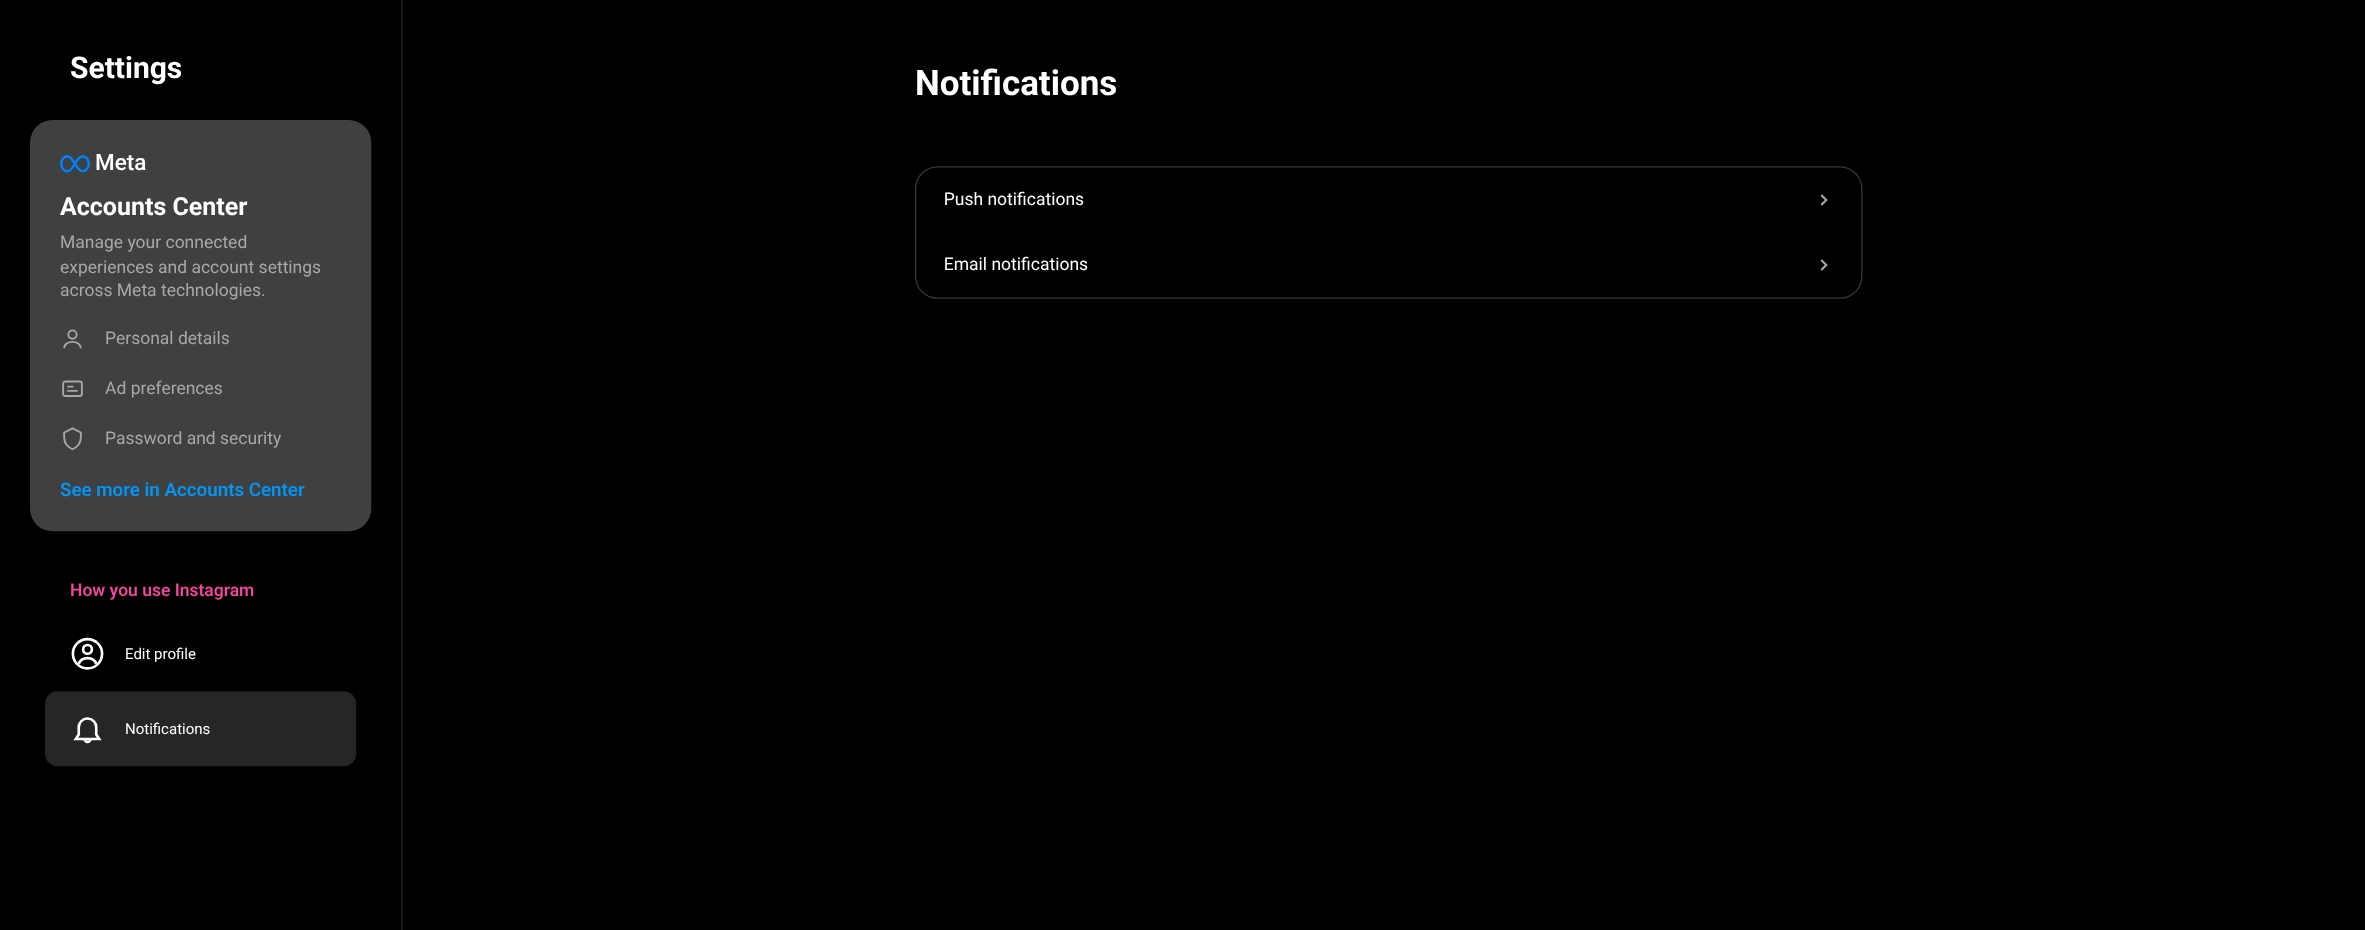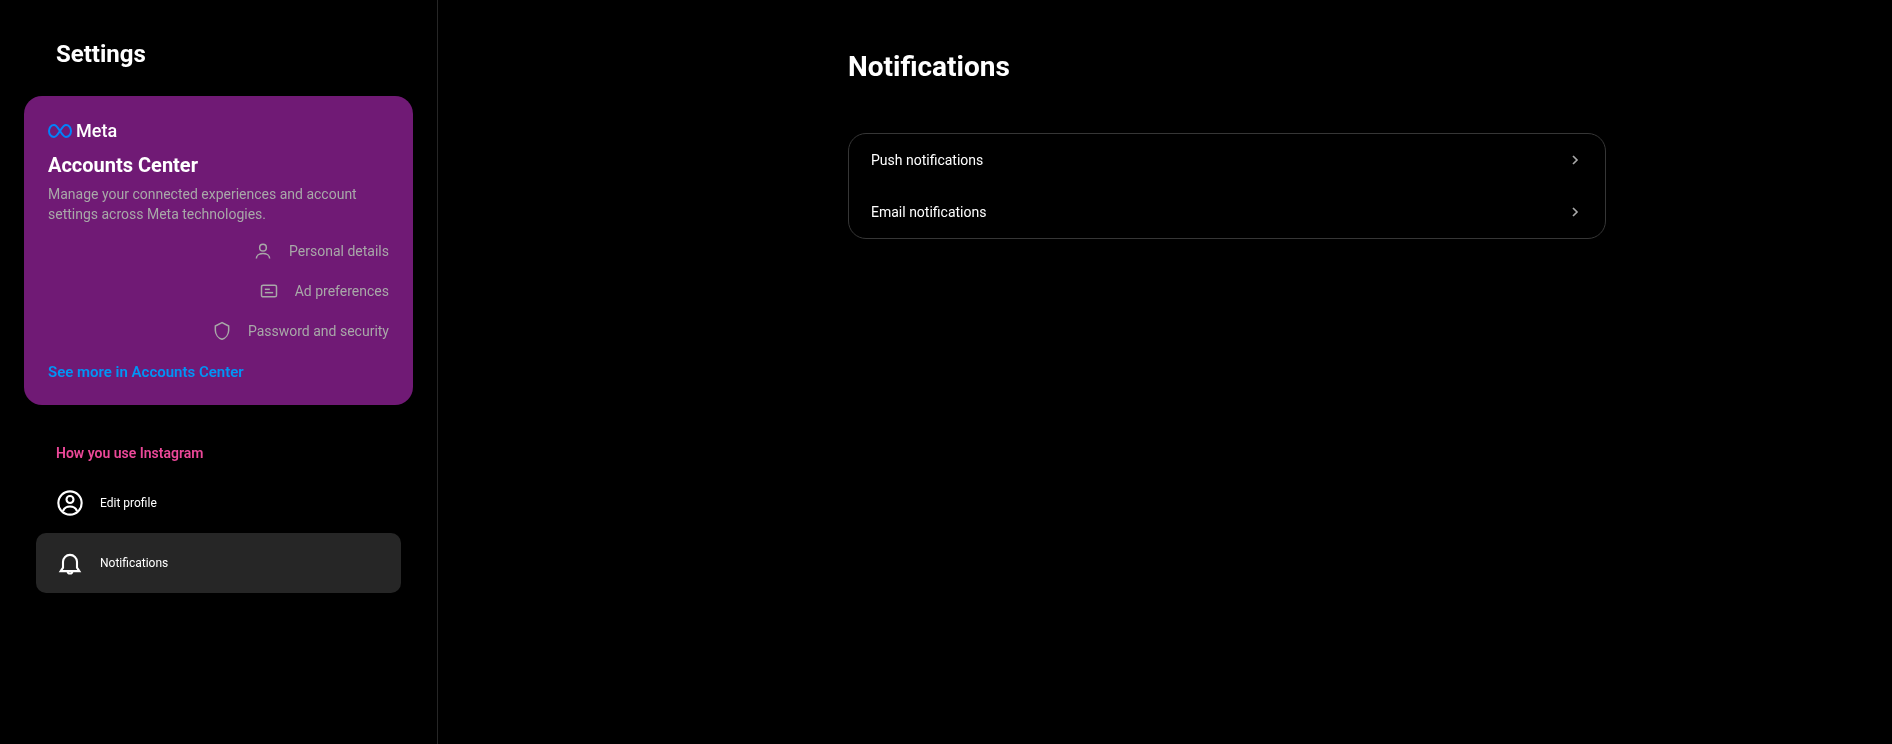--- a/index.html
+++ b/index.html
@@ -10,34 +10,34 @@
     body {
       background: #000000;
       color: #ffffff;
       font-family: -apple-system, BlinkMacSystemFont, "Segoe UI", Roboto, Helvetica, Arial, sans-serif;
       width: 1892px;
       height: 744px;
       overflow: hidden;
       display: flex;
     }
     .sidebar {
-      width: 438px;
+      width: 322px;
       height: 100%;
       border-right: 1px solid #262626;
       padding: 40px 24px 0 24px;
       flex-shrink: 0;
     }
     .sidebar-title {
       font-size: 24px;
       font-weight: 700;
       padding-left: 32px;
       margin-bottom: 28px;
     }
     .accounts-center-card {
-      background: #701a75;
+      background: #404040;
       border-radius: 18px;
       padding: 24px;
       margin-bottom: 24px;
     }
     .meta-logo {
       display: flex;
       align-items: center;
       gap: 4px;
       margin-bottom: 12px;
     }
@@ -56,21 +56,20 @@
       color: #a8a8a8;
       line-height: 1.4;
       margin-bottom: 7px;
     }
     .ac-item {
       display: flex;
       align-items: center;
       gap: 16px;
       padding: 10px 0;
       cursor: pointer;
-      justify-content: flex-end;
     }
     .ac-item-icon {
       width: 20px;
       height: 20px;
       display: flex;
       align-items: center;
       justify-content: center;
       flex-shrink: 0;
     }
     .ac-item-text {

